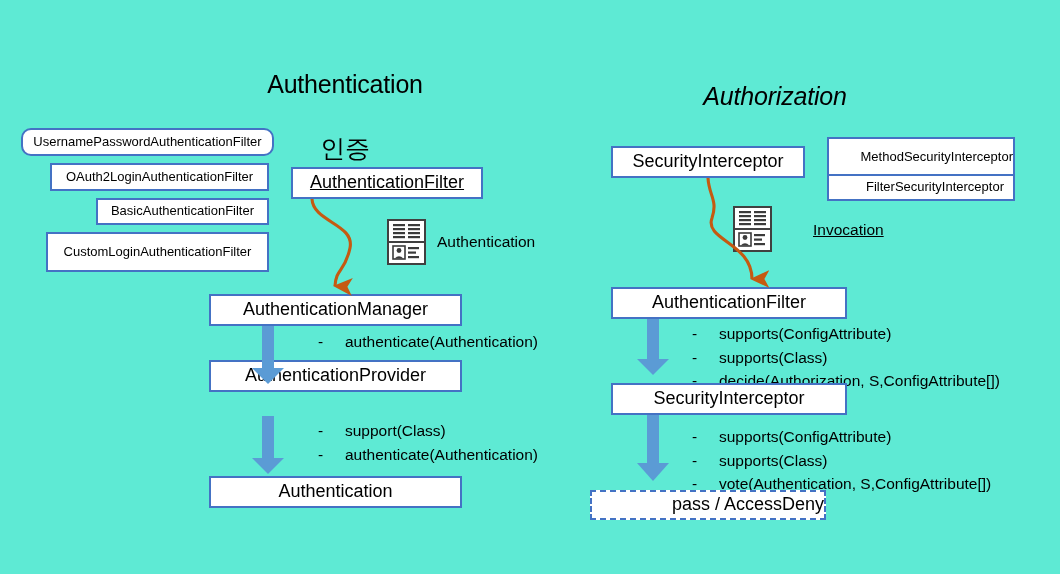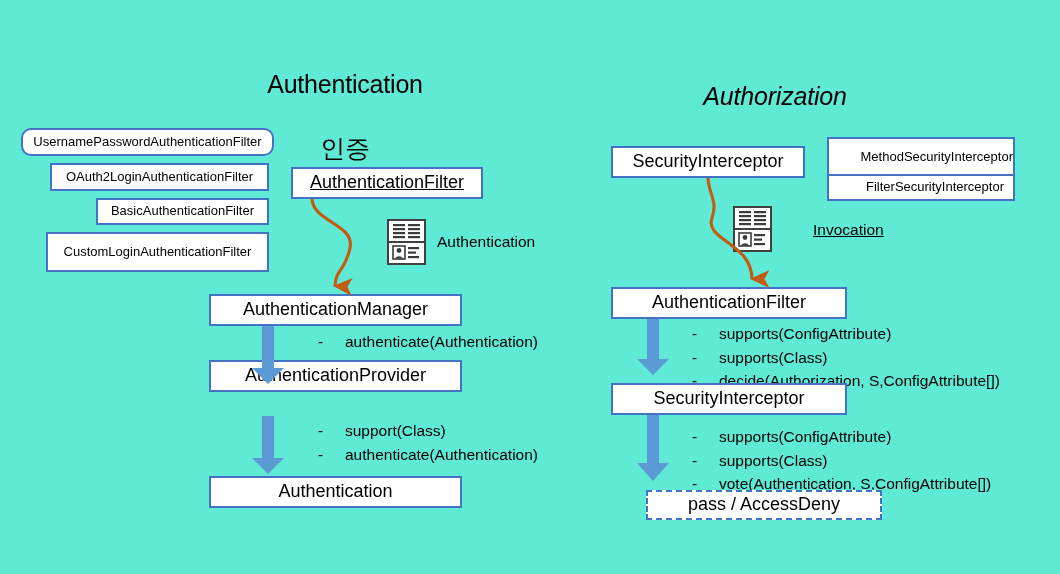--- a/index.html
+++ b/index.html
@@ -234,21 +234,21 @@
     <div class="row">
       <span class="dash">-</span>
       <span>supports(Class)</span>
     </div>
     <div class="row">
       <span class="dash">-</span>
       <span>vote(Authentication, S,ConfigAttribute[])</span>
     </div>
   </div>
 
-  <div class="box big dashed" style="left:646px; top:490px; width:236px; height:30px;">
+  <div class="box big dashed" style="left:590px; top:490px; width:236px; height:30px;justify-content:flex-end;">
     <span>pass / AccessDeny</span>
   </div>
 
   <svg class="overlay">
     <defs>
       <marker id="orangeHead" markerWidth="7" markerHeight="7" refX="3.2" refY="5.6" orient="auto" markerUnits="strokeWidth">
         <path d="M0.3,0 L3.2,6.2 L6.1,0 L3.2,1.6 Z" fill="#C55A11"></path>
       </marker>
     </defs>
 

